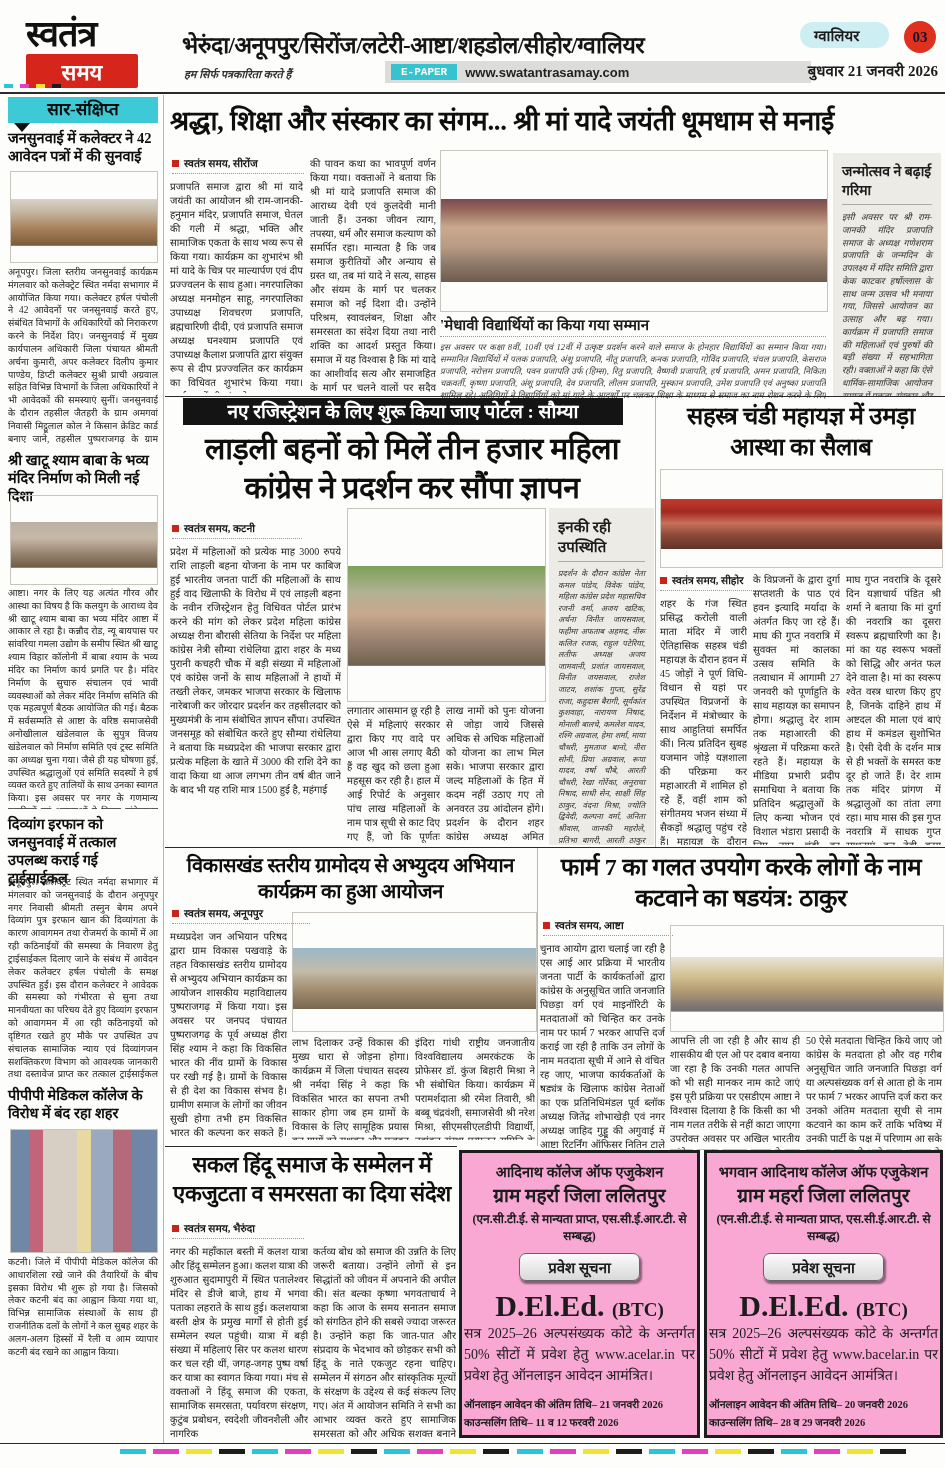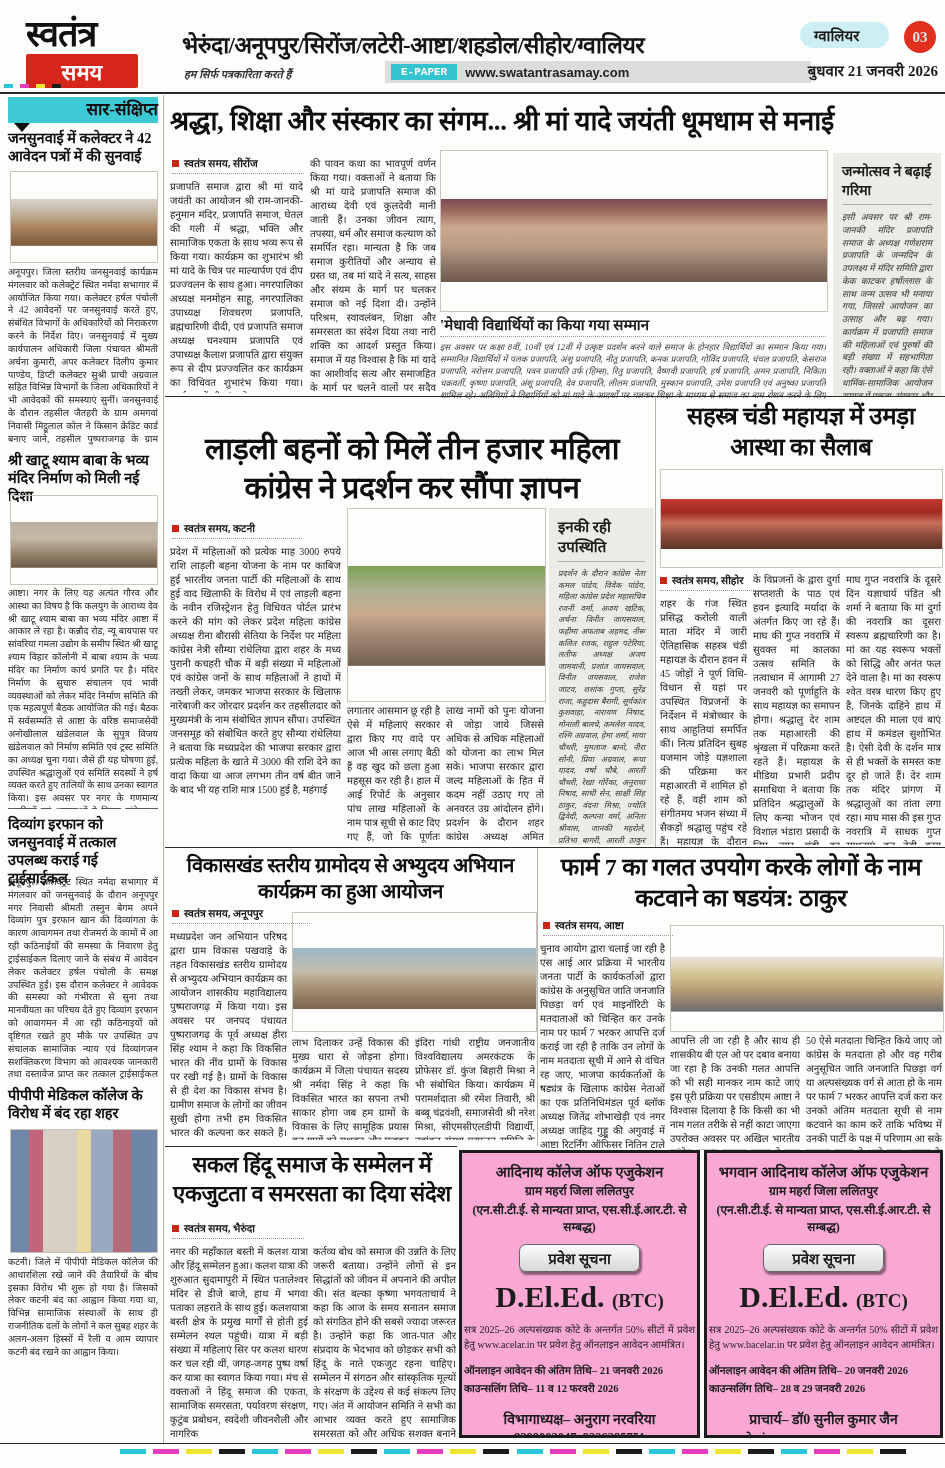--- a/index.html
+++ b/index.html
@@ -12,21 +12,21 @@
   .logo1{font-size:36px;font-weight:900;line-height:1;color:#101010;letter-spacing:-1px;}
   .logo2{display:block;margin-top:2px;width:112px;text-align:center;background:#d6251b;color:#fff;
          font-size:22px;font-weight:900;padding:2px 0;border-radius:2px;}
   .cities{font-size:23px;font-weight:900;letter-spacing:-0.5px;white-space:nowrap;color:#151515;}
   .tagline{font-size:11px;font-style:italic;font-weight:700;color:#333;}
   .epaperbar{background:#dcdcda;height:22px;display:flex;align-items:center;gap:8px;padding-left:6px;}
   .epchip{background:#35c4cf;color:#fff;font-weight:800;font-size:11px;padding:2px 10px;font-family:Liberation Mono, monospace;}
   .weburl{font-size:13px;font-weight:700;font-family:"Liberation Sans",sans-serif;color:#222;}
   .edpill{display:inline-block;background:#cdeef2;border-radius:14px;padding:3px 30px 3px 14px;font-size:15px;font-weight:900;}
   .edcircle{position:absolute;right:0;top:-3px;width:32px;height:32px;border-radius:50%;background:#e0301e;
-            color:#e5e5e5;font-weight:900;font-size:15px;display:flex;align-items:center;justify-content:center;border:2px solid #fff;}
+            color:#0f172a;font-weight:900;font-size:15px;display:flex;align-items:center;justify-content:center;border:2px solid #fff;}
   .mdate{font-size:15px;font-weight:900;text-align:right;}
   
   .byline{font-size:10.5px;font-weight:800;border-bottom:1px dotted #9a9a94;padding-bottom:3px;white-space:nowrap;}
   .byline::before{content:"";display:inline-block;width:7px;height:7px;background:#cc2218;margin-right:5px;}
   .bodytext{font-size:10px;line-height:1.4;text-align:justify;color:#222;overflow:hidden;}
   .sb-body{font-size:9.3px;line-height:1.38;text-align:justify;color:#242424;overflow:hidden;}
   .headline{font-weight:900;color:#0e0e0e;letter-spacing:-0.3px;}
   .center{text-align:center;}
   .graybox{background:#edebe6;padding:8px 9px;overflow:hidden;}
   .graybox h4{margin:0 0 6px 0;font-size:14px;font-weight:900;border-bottom:1px solid #aaa;padding-bottom:5px;}
@@ -41,33 +41,33 @@
   
   .ph-meeting{background-image:linear-gradient(180deg,#d8d2c8 0%,#c4b6a2 28%,#a9825c 62%,#7b5a3a 100%);}
   .ph-crowd{background-image:linear-gradient(180deg,#b9b0a4 0%,#c7b9a8 35%,#96836e 70%,#6e5b46 100%);}
   .ph-street{background-image:linear-gradient(90deg,#7087a8 0 12%,#c2647a 12% 22%,#d8cfc4 22% 45%,#e8d9a0 45% 55%,#9aa9c0 55% 70%,#b46a78 70% 82%,#6f86a6 82% 100%);}
   .ph-stage{background-image:linear-gradient(180deg,#7a4a52 0%,#9a6a5e 14%,#caa98e 34%,#b99a83 58%,#8f7a6a 78%,#6e5a4c 100%);}
   .ph-protest{background-image:linear-gradient(180deg,#7da157 0%,#b0b194 26%,#c9a98d 48%,#9a8270 74%,#70604f 100%);}
   .ph-yagya{background-image:linear-gradient(180deg,#c23b2e 0%,#a32a22 26%,#c8705a 48%,#8a4a3a 72%,#5f3328 100%);}
   .ph-class{background-image:linear-gradient(180deg,#9ab8c8 0%,#c3bba8 38%,#a08a6c 70%,#77664f 100%);}
   .ph-form7{background-image:linear-gradient(180deg,#e8e4da 0%,#d3c290 34%,#b49a74 62%,#6d6a70 100%);}
   
-  .sb-title{background:#3ec9d6;color:#0c0c0c;font-size:17px;font-weight:900;text-align:right;line-height:26px;}
+  .sb-title{background:#3ec9d6;color:#0c0c0c;font-size:17px;font-weight:900;text-align:center;line-height:26px;}
   .tri{width:0;height:0;border-left:8px solid transparent;border-right:8px solid transparent;border-top:9px solid #111;}
   .sb-head{font-size:14.5px;font-weight:900;line-height:1.25;color:#0e0e0e;}
   
   .ad{border:3px solid #1d1d1d;background:#f9a8d4;text-align:center;padding:8px 2px;box-sizing:border-box;overflow:hidden;}
   .ad-name{font-size:14.5px;font-weight:900;}
-  .ad-place{font-size:12px;font-weight:900;margin-top:1px;}
+  .ad-place{font-size:19px;font-weight:900;margin-top:1px;}
   .ad-aff{font-size:12px;font-weight:800;margin-top:2px;}
   .ad-notice{display:inline-block;margin:9px auto 4px;padding:3px 28px;border:1.5px solid #666;border-radius:7px;
              background:linear-gradient(180deg,#fbfbfb,#d8d8d8);font-weight:900;font-size:15px;box-shadow:1.5px 2.5px 2px rgba(0,0,0,.45);}
   .ad-course{font-size:30px;font-weight:900;margin-top:4px;}
   .ad-course span{font-size:19px;}
-  .ad-body{font-size:10px;text-align:justify;margin-top:8px;line-height:1.5;}
+  .ad-body{font-size:14px;text-align:justify;line-height:1.5;}
   .ad-dates{font-size:10.5px;font-weight:800;text-align:left;margin-top:10px;line-height:1.7;}
   .ad-contact{font-size:14px;font-weight:900;margin-top:11px;}
   .ad-phones{font-size:12.5px;font-weight:900;margin-top:2px;}
   
   .rg{display:flex;gap:7px;}
   .rg i{display:block;width:26px;height:5px;}
   .c1{background:#29c5d8;}.c2{background:#e73bc0;}.c3{background:#f0e52e;}.c4{background:#1c1c1c;}
   .minirg i{width:9px;height:4px;}
 </style>
 </head>
@@ -125,20 +125,21 @@
   <div class="abs photo ph-stage figs" style="left:440px;top:150px;width:386px;height:160px;"></div>
   <div class="abs caption-title" style="left:440px;top:314px;width:386px;">'मेधावी विद्यार्थियों का किया गया सम्मान</div>
   <div class="abs caption" style="left:440px;top:333px;width:386px;height:60px;">इस अवसर पर कक्षा 8वीं, 10वीं एवं 12वीं में उत्कृष्ट प्रदर्शन करने वाले समाज के होनहार विद्यार्थियों का सम्मान किया गया। सम्मानित विद्यार्थियों में पलक प्रजापति, अंशु प्रजापति, नीतू प्रजापति, कनक प्रजापति, गोविंद प्रजापति, चंचल प्रजापति, केसराज प्रजापति, नरोत्तम प्रजापति, पवन प्रजापति उर्फ (हिम्स), रितु प्रजापति, वैष्णवी प्रजापति, हर्ष प्रजापति, अमन प्रजापति, निकिता चक्रवर्ती, कृष्णा प्रजापति, अंशू प्रजापति, देव प्रजापति, लीलम प्रजापति, मुस्कान प्रजापति, उमेश प्रजापति एवं अनुष्का प्रजापति शामिल रहे। अतिथियों ने विद्यार्थियों को मां यादे के आदर्शों पर चलकर शिक्षा के माध्यम से समाज का नाम रोशन करने के लिए प्रेरित किया।</div>
   <div class="abs graybox" style="left:833px;top:153px;width:90px;height:227px;">
     <h4>जन्मोत्सव ने बढ़ाई गरिमा</h4>
     <div class="itl">इसी अवसर पर श्री राम-जानकी मंदिर प्रजापति समाज के अध्यक्ष गणेशराम प्रजापति के जन्मदिन के उपलक्ष्य में मंदिर समिति द्वारा केक काटकर हर्षोल्लास के साथ जन्म उत्सव भी मनाया गया, जिससे आयोजन का उत्साह और बढ़ गया। कार्यक्रम में प्रजापति समाज की महिलाओं एवं पुरुषों की बड़ी संख्या में सहभागिता रही। वक्ताओं ने कहा कि ऐसे धार्मिक-सामाजिक आयोजन समाज में एकता, संस्कार और चेतना को मजबूत करते हैं। अंत में समाजजनों ने आयोजन को सफल बनाने में सहयोग देने वाले सभी लोगों का आभार व्यक्त किया।</div>
   </div>
 
   <div class="abs rule" style="left:165px;top:396px;width:780px;height:1px;"></div>
 
+  <div class="abs kicker" style="left:183px;top:398px;width:440px;height:27px;">नए रजिस्ट्रेशन के लिए शुरू किया जाए पोर्टल : सौम्या</div>
   <div class="abs headline center" style="left:168px;top:429px;width:488px;font-size:30px;line-height:1.3;">लाड़ली बहनों को मिलें तीन हजार महिला कांग्रेस ने प्रदर्शन कर सौंपा ज्ञापन</div>
   <div class="abs byline" style="left:172px;top:521px;width:130px;">स्वतंत्र समय, कटनी</div>
   <div class="abs bodytext" style="left:170px;top:545px;width:171px;height:298px;">प्रदेश में महिलाओं को प्रत्येक माह 3000 रुपये राशि लाड़ली बहना योजना के नाम पर काबिज हुई भारतीय जनता पार्टी की महिलाओं के साथ हुई वाद खिलाफी के विरोध में एवं लाड़ली बहना के नवीन रजिस्ट्रेशन हेतु विधिवत पोर्टल प्रारंभ करने की मांग को लेकर प्रदेश महिला कांग्रेस अध्यक्ष रीना बौरासी सेतिया के निर्देश पर महिला कांग्रेस नेत्री सौम्या रांधेलिया द्वारा शहर के मध्य पुरानी कचहरी चौक में बड़ी संख्या में महिलाओं एवं कांग्रेस जनों के साथ महिलाओं ने हाथों में तख्ती लेकर, जमकर भाजपा सरकार के खिलाफ नारेबाजी कर जोरदार प्रदर्शन कर तहसीलदार को मुख्यमंत्री के नाम संबोधित ज्ञापन सौंपा। उपस्थित जनसमूह को संबोधित करते हुए सौम्या रांधेलिया ने बताया कि मध्यप्रदेश की भाजपा सरकार द्वारा प्रत्येक महिला के खाते में 3000 की राशि देने का वादा किया था आज लगभग तीन वर्ष बीत जाने के बाद भी यह राशि मात्र 1500 हुई है, महंगाई</div>
   <div class="abs photo ph-protest figs" style="left:347px;top:508px;width:197px;height:192px;"></div>
   <div class="abs bodytext" style="left:347px;top:704px;width:93px;height:140px;">लगातार आसमान छू रही है ऐसे में महिलाएं सरकार द्वारा किए गए वादे पर आज भी आस लगाए बैठी हैं वह खुद को छला हुआ महसूस कर रही है। हाल में आई रिपोर्ट के अनुसार पांच लाख महिलाओं के नाम पात्र सूची से काट दिए गए हैं, जो कि पूर्णतः अनुचित है, सरकार से हमारी मांग है लाड़ली बहना के नवीन रजिस्ट्रेशन हेतु पोर्टल प्रारंभ किया जाये जिससे ज्यादा महिलायें लाभ ले सकें व फरवरी माह से यह राशि बढ़ाकर पूर्व घोषणा अनुसार 3000 की जाये, साथ ही योजना से काटे गए लगभग पांच</div>
   <div class="abs bodytext" style="left:446px;top:704px;width:98px;height:140px;">लाख नामों को पुनः योजना से जोड़ा जाये जिससे अधिक से अधिक महिलाओं को योजना का लाभ मिल सके। भाजपा सरकार द्वारा जल्द महिलाओं के हित में कदम नहीं उठाए गए तो अनवरत उग्र आंदोलन होंगे। प्रदर्शन के दौरान शहर कांग्रेस अध्यक्ष अमित शुक्ला, पूर्व विधायक सुनील मिश्रा, युवा प्रदेश सचिव दिव्यांशु मिश्रा, मोहम्मद इसराइल, शुभम मिश्रा, माधुरी जैन ने भी भाजपा सरकार की कथनी और करनी में अंतर बताते हुए सरकार से त्वरित महिला कांग्रेस की मांग पर ठोस कदम उठाए जाने की बात कही।</div>
   <div class="abs graybox" style="left:549px;top:508px;width:87px;height:321px;">
     <h4 style="font-size:15px;">इनकी रही उपस्थिति</h4>
     <div class="itl" style="font-size:8px;">प्रदर्शन के दौरान कांग्रेस नेता कमल पांडेय, विवेक पांडेय, महिला कांग्रेस प्रदेश महासचिव रजनी वर्मा, अजय खटिक, अर्चना विनीत जायसवाल, फहीमा अफताब अहमद, नीरू कलित रजक, राहुल पटेरिया, लतीफ अध्यक्ष अजय जामवानी, प्रशांत जायसवाल, विनीत जयसवाल, राजेश जाटव, शशांक गुप्ता, सुरेंद्र राजा, कहुदास बैरागी, सूर्यकांत कुशवाहा, नारायण निषाद, मोनाली बालचे, कमलेश यादव, रश्मि अग्रवाल, हेमा शर्मा, माया चौधरी, मुमताज बानो, नीरा सोनी, प्रिया अग्रवाल, रूपा यादव, वर्षा चौबे, आरती चौधरी, रेखा गोरेंका, अनुराधा निषाद, साधी सेन, साक्षी सिंह ठाकुर, वंदना मिश्रा, ज्योति द्विवेदी, कल्पना वर्मा, अनिता श्रीवास, जानकी महरोले, प्रतिभा बागरी, आरती ठाकुर सहित सैंकड़ों की संख्या में महिलाएं उपस्थित रहीं।</div>
   </div>

